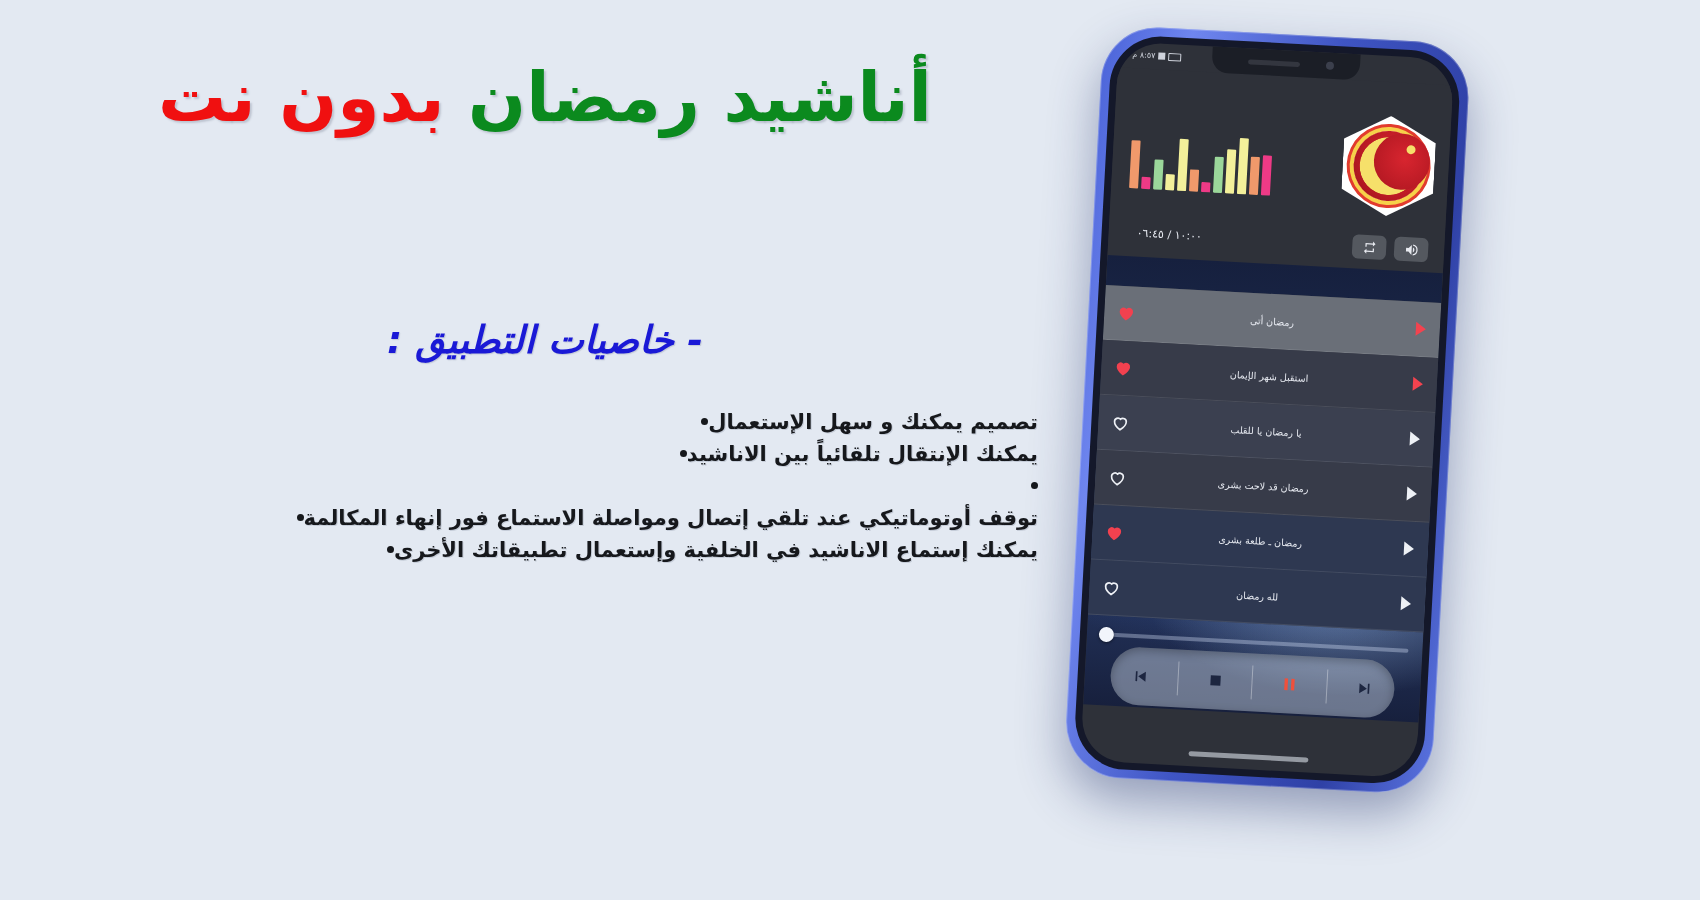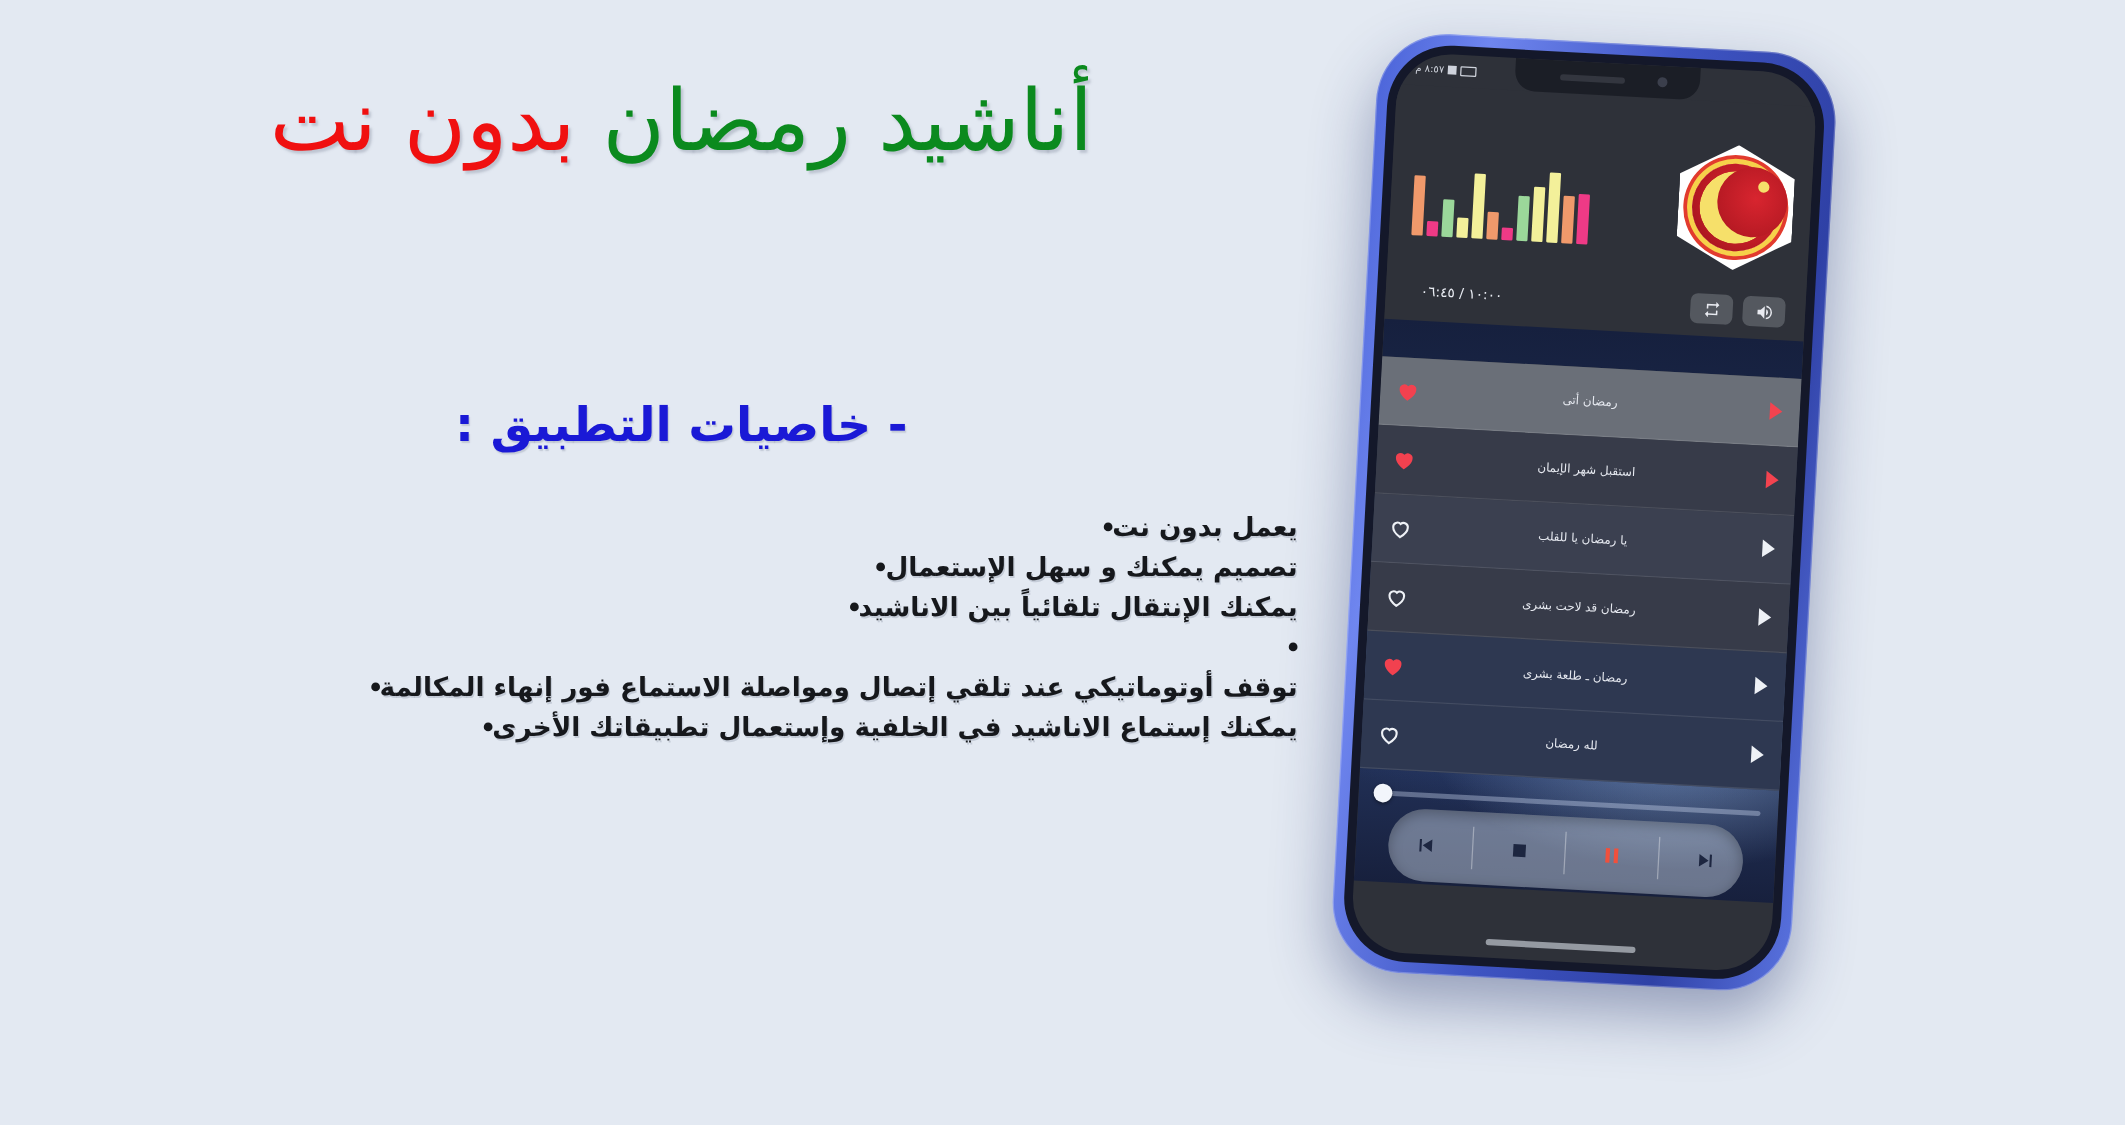--- a/index.html
+++ b/index.html
@@ -13,37 +13,38 @@
   }
   #root{position:absolute;inset:0;}
 
   
   .text-col{
     position:absolute;left:0;top:0;width:1090px;height:900px;
     direction:rtl;text-align:center;
   }
   .title-block{position:absolute;top:62px;left:0;width:1090px;}
   .title-line1{
-    font-size:68px;font-weight:normal;line-height:1.05;
+    font-size:68px;font-weight:bold;line-height:1.05;
     letter-spacing:-1px;white-space:nowrap;
     text-shadow:2px 2px 2px rgba(120,130,150,.35);
   }
   .t-green{color:#0b8a1e;}
   .t-red{color:#f01010;}
   .title-line2{
     margin-top:12px;
     font-size:62px;font-weight:bold;color:#d221c8;line-height:1.05;
     text-shadow:2px 2px 2px rgba(120,130,150,.35);
   }
 
   .subtitle{
     position:absolute;top:318px;left:0;width:1090px;
     font-size:38px;font-weight:bold;color:#1a19d6;
     text-align:center;
     text-shadow:1px 1px 1px rgba(120,130,150,.3);
+    font-style:italic;
   }
 
   .features{
     position:absolute;top:412px;left:0;width:1038px;
     list-style:none;margin:0;padding:0;
     direction:rtl;text-align:right;
   }
   .feature{
     position:relative;
     font-size:21px;font-weight:bold;color:#16181c;
@@ -252,21 +253,20 @@
     <div class="title-block">
       <div class="title-line1">
         <span class="t-green">أناشيد رمضان</span>
         <span class="t-red">بدون نت</span>
       </div>
     </div>
 
     <div class="subtitle">- خاصيات التطبيق :</div>
 
     <ul class="features" id="feature-list">
-        <li class="feature"><span>يعمل بدون نت</span><span class="bullet"></span></li>
         <li class="feature"><span>تصميم يمكنك و سهل الإستعمال</span><span class="bullet"></span></li>
         <li class="feature"><span>يمكنك الإنتقال تلقائياً بين الاناشيد</span><span class="bullet"></span></li>
         <li class="feature"><span class="bullet"></span></li>
         <li class="feature"><span>توقف أوتوماتيكي عند تلقي إتصال ومواصلة الاستماع فور إنهاء المكالمة</span><span class="bullet"></span></li>
         <li class="feature"><span>يمكنك إستماع الاناشيد في الخلفية وإستعمال تطبيقاتك الأخرى</span><span class="bullet"></span></li>
       </ul>
   </div>
 
   <div class="phone-wrap">
     <div class="phone-body">

